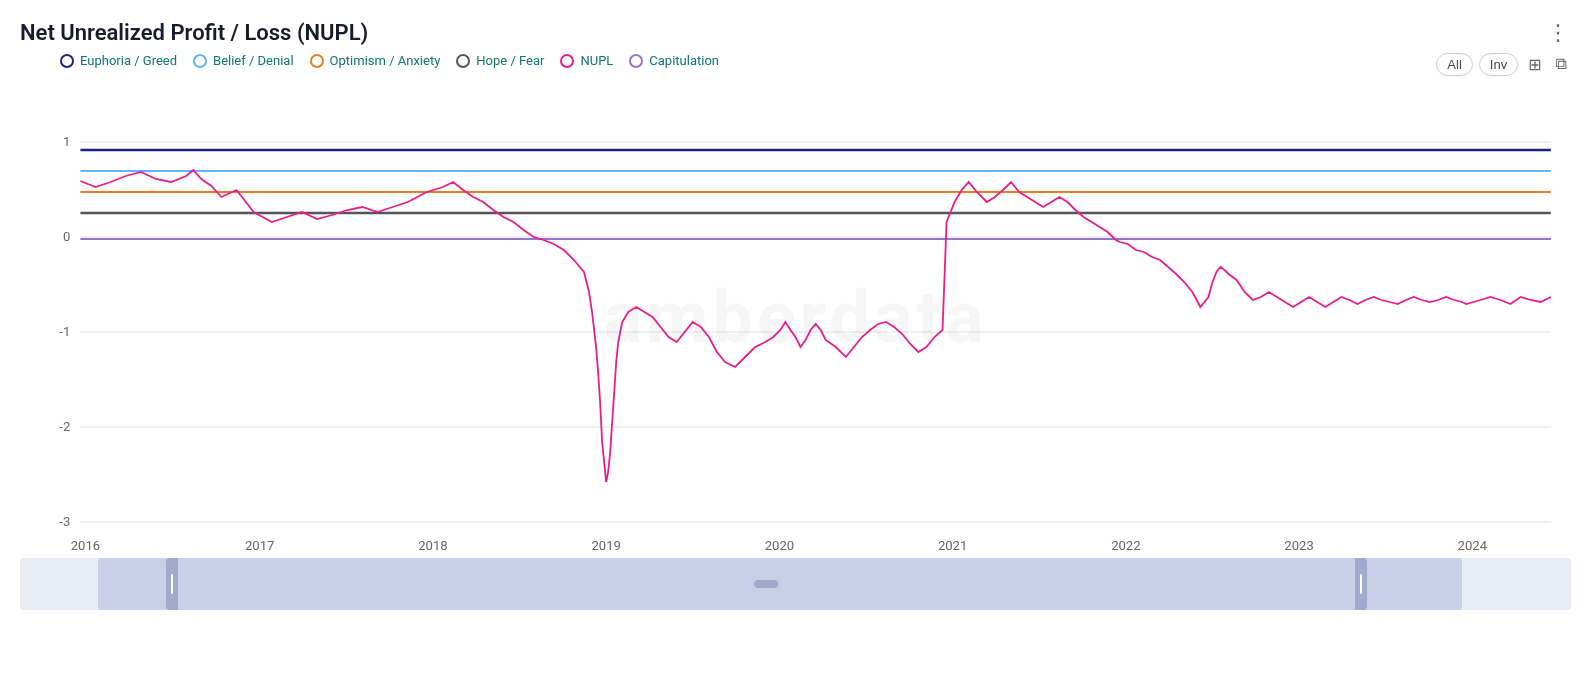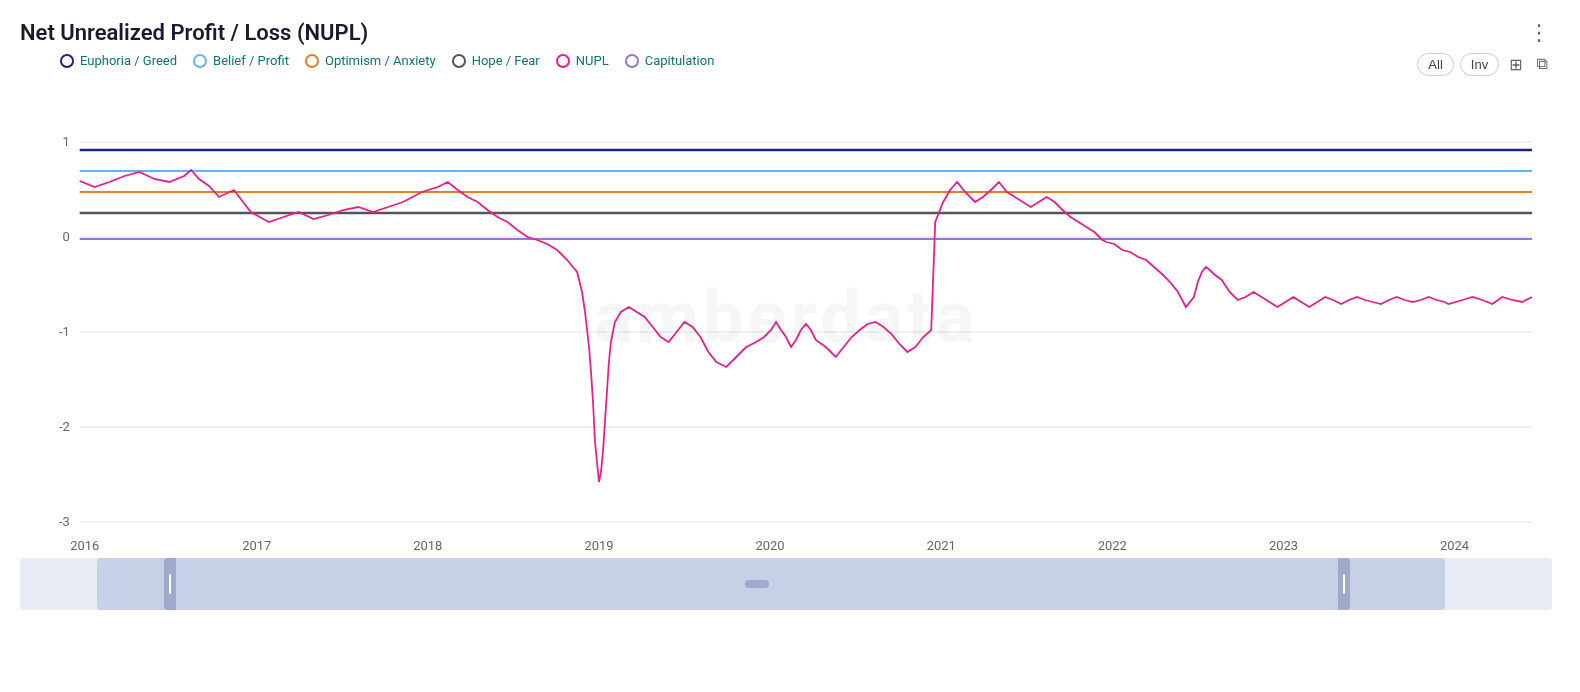--- a/index.html
+++ b/index.html
@@ -7,21 +7,21 @@
       font-family: -apple-system, BlinkMacSystemFont, 'Segoe UI', Roboto, sans-serif;
       background: #ffffff;
       width: 1580px;
       height: 692px;
       overflow: hidden;
     }
     .chart-container {
       width: 1580px;
       height: 692px;
       background: #ffffff;
-      padding: 20px 28px 10px 20px;
+      padding: 20px 9px 10px 20px;
       position: relative;
     }
     .title-row {
       display: flex;
       justify-content: space-between;
       align-items: flex-start;
       margin-bottom: 8px;
     }
     .chart-title {
       font-size: 22px;
@@ -182,21 +182,21 @@
   <div style="display:flex; justify-content:space-between; align-items:center; padding-left:40px; margin-bottom:6px;">
     <div class="legend-row" style="padding-left:0; gap:16px; flex:1;">
 
       <div class="legend-item">
         <div class="legend-circle" style="border-color: #1a237e;"></div>
         <span>Euphoria / Greed</span>
       </div>
 
       <div class="legend-item">
         <div class="legend-circle" style="border-color: #64b5f6;"></div>
-        <span>Belief / Profit</span>
+        <span>Belief / Denial</span>
       </div>
 
       <div class="legend-item">
         <div class="legend-circle" style="border-color: #e67e22;"></div>
         <span>Optimism / Anxiety</span>
       </div>
 
       <div class="legend-item">
         <div class="legend-circle" style="border-color: #555555;"></div>
         <span>Hope / Fear</span>

